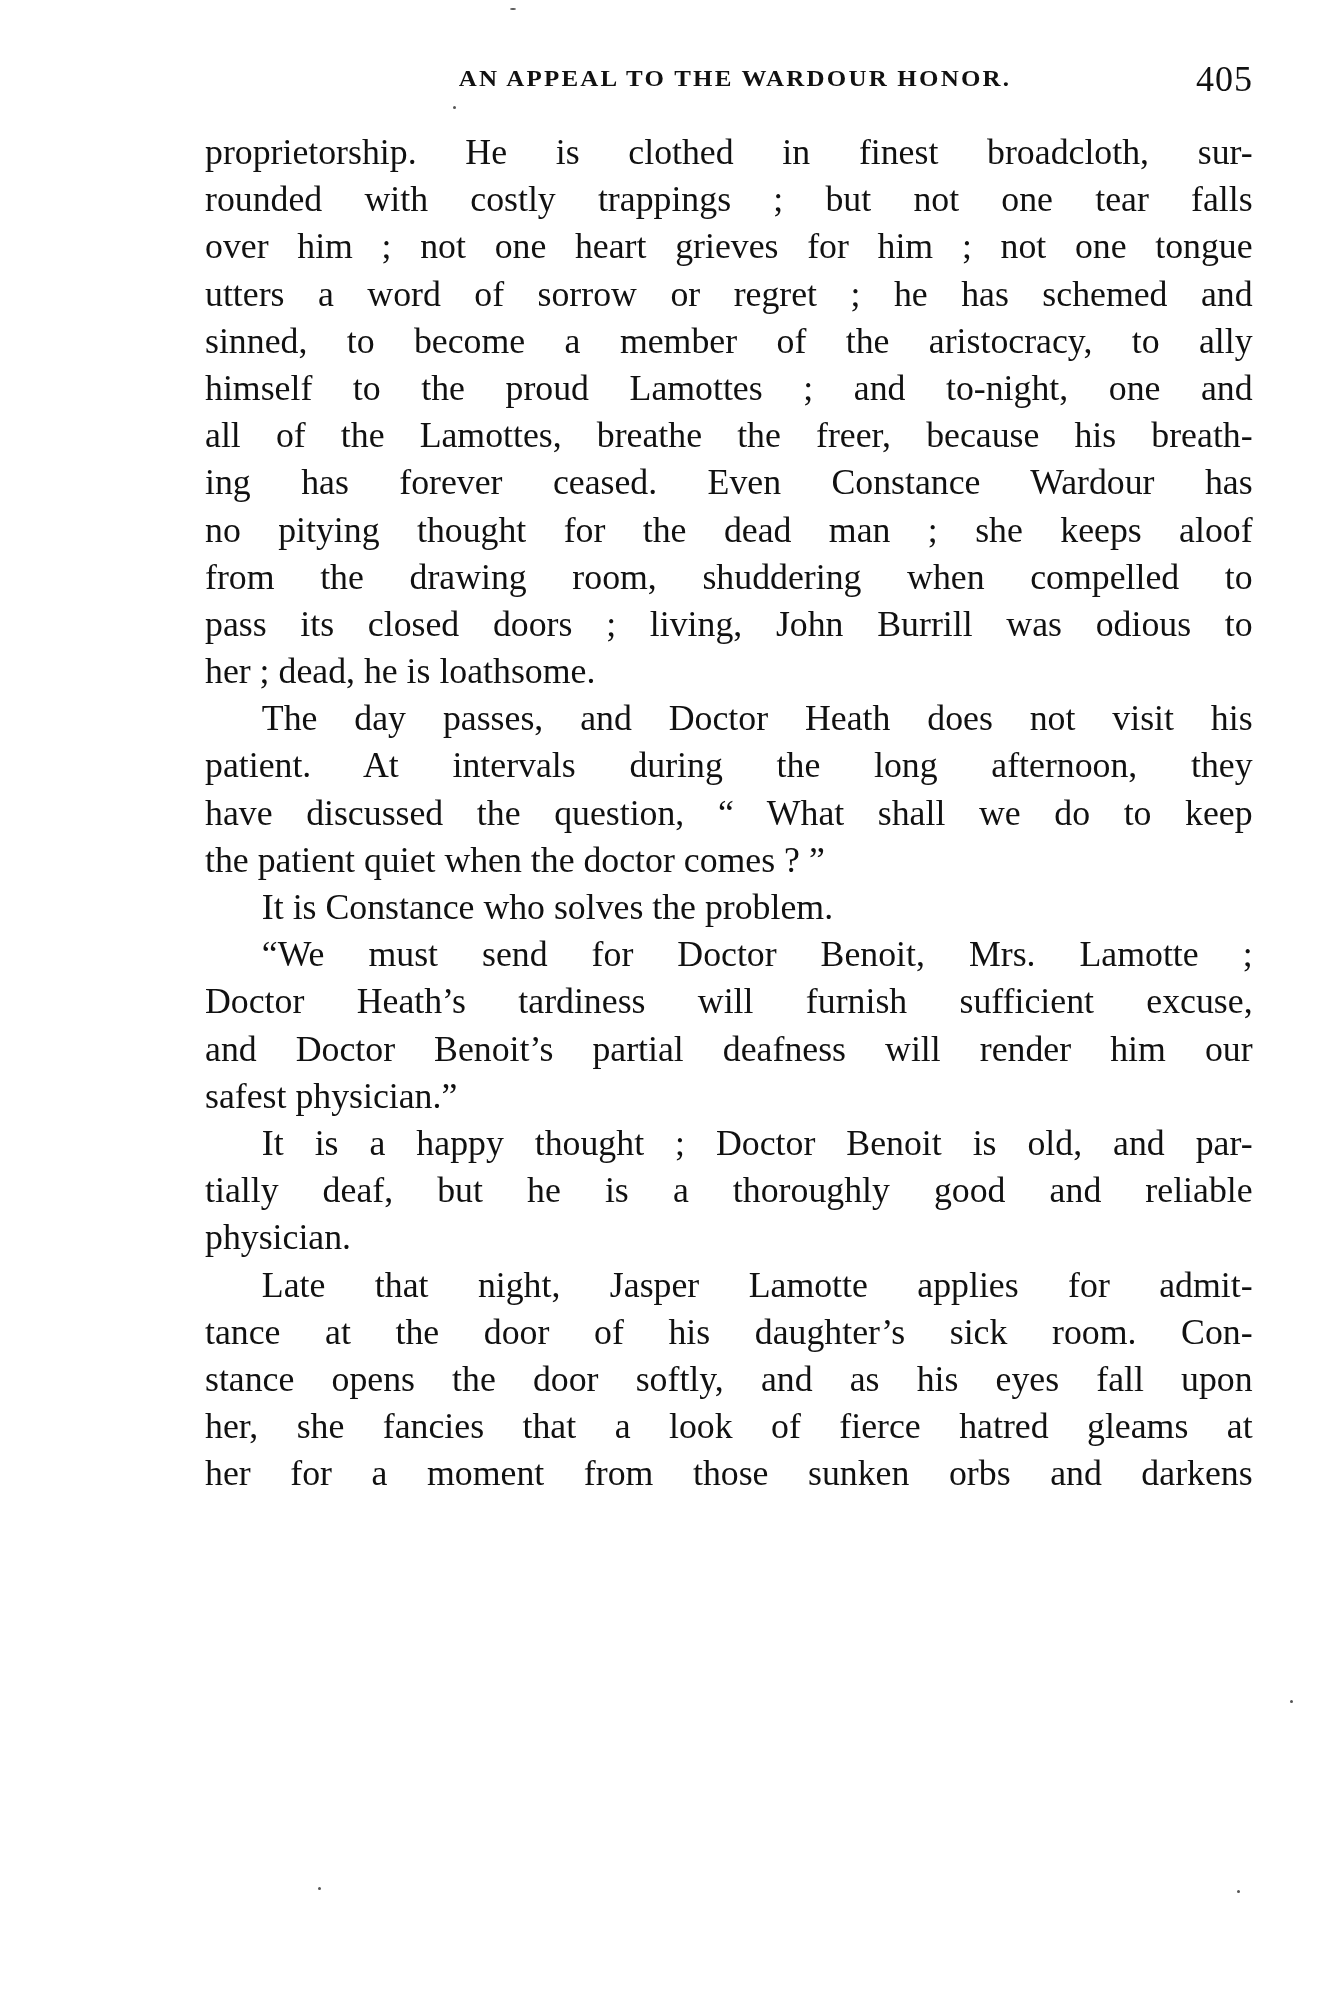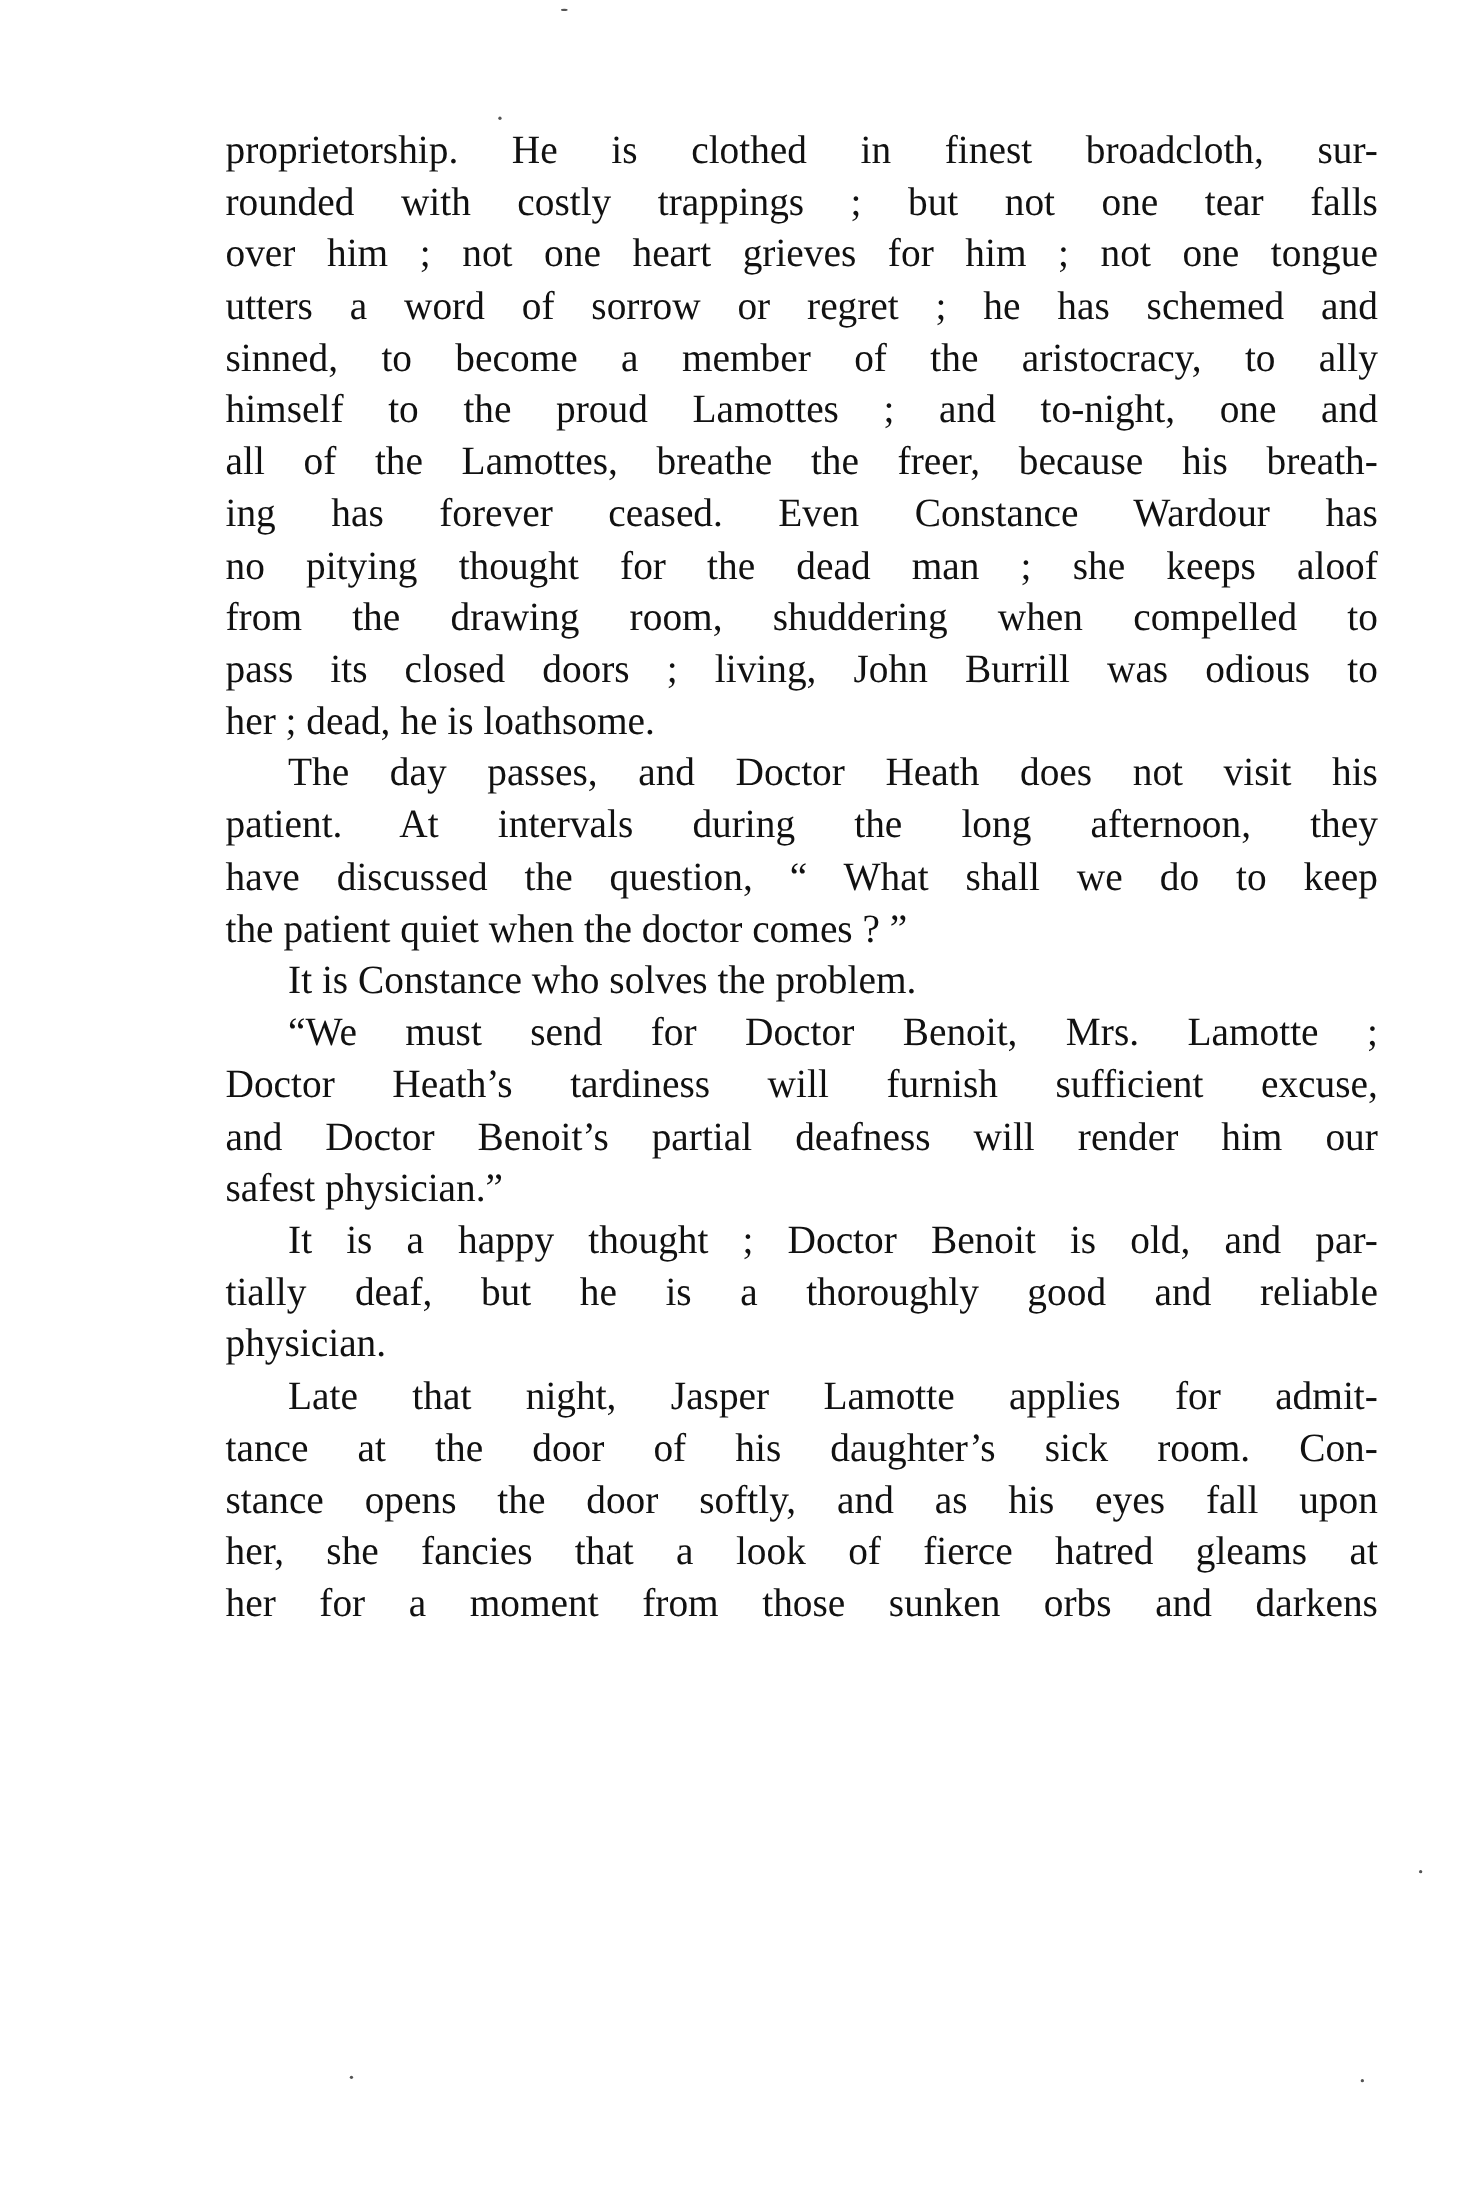--- a/index.html
+++ b/index.html
@@ -46,21 +46,21 @@
     .page-number {
       position: absolute;
       right: 0;
       top: 0;
       font-family: "Liberation Serif", "DejaVu Serif", serif;
       font-size: 36px;
       letter-spacing: 1px;
     }
     .text-block {
       position: absolute;
-      top: 112px;
+      top: 128px;
       left: 205px;
       width: 1048px;
     }
     .line {
       height: 47.2px;
       line-height: 47.2px;
       font-family: "Liberation Serif", "DejaVu Serif", serif;
       font-size: 36.5px;
       white-space: nowrap;
       text-align: justify;
@@ -83,20 +83,24 @@
       height: 3px;
       border-radius: 50%;
       background: #555;
     }
   </style>
 </head>
 <body>
 
 <div class="page">
 
+  <div class="running-head">
+    <span class="running-title">AN APPEAL TO THE WARDOUR HONOR.</span>
+    <span class="page-number">405</span>
+  </div>
 
   <div class="text-block" id="text-block">
       <div class="line">proprietorship.  He is clothed in finest broadcloth, sur-</div>
       <div class="line">rounded with costly trappings ; but not one tear falls</div>
       <div class="line">over him ; not one heart grieves for him ; not one tongue</div>
       <div class="line">utters a word of sorrow or regret ; he has schemed and</div>
       <div class="line">sinned, to become a member of the aristocracy, to ally</div>
       <div class="line">himself to the proud Lamottes ; and to-night, one and</div>
       <div class="line">all of the Lamottes, breathe the freer, because his breath-</div>
       <div class="line">ing has forever ceased.  Even Constance Wardour has</div>

